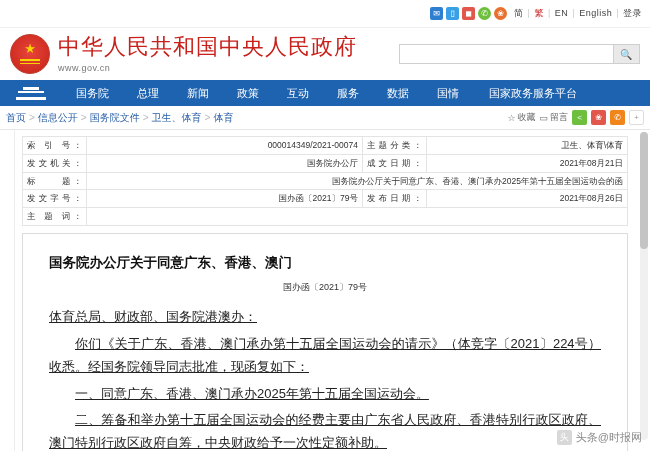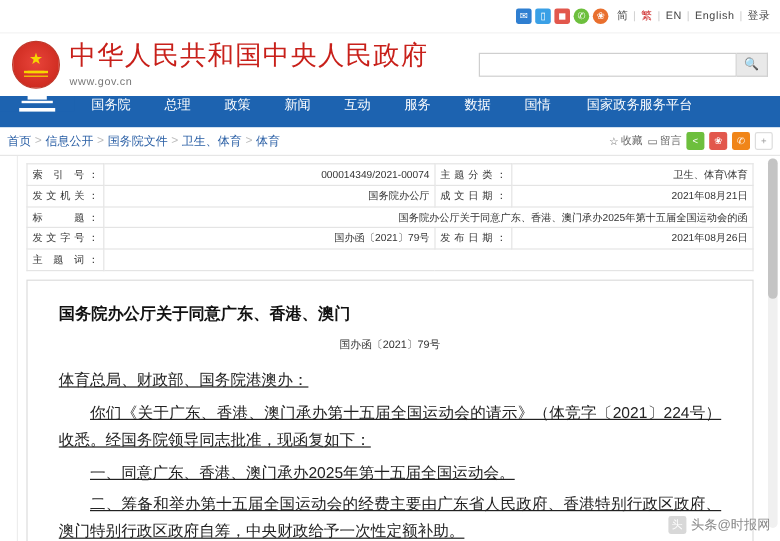--- a/index.html
+++ b/index.html
@@ -112,21 +112,21 @@
     display:flex; align-items:center; justify-content:center;
     color:#666;
     font-size:10px;
   }
 
   
   .nav {
     height:26px;
     background:#1d63b0;
     display:flex;
-    align-items:flex-start;
+    align-items:center;
     color:#fff;
     font-size:11px;
   }
   .nav .home {
     width:62px;
     display:flex; align-items:center; justify-content:center;
     background:#1d63b0;
   }
   .nav .home .gate {
     width:30px; height:13px;
@@ -293,22 +293,22 @@
     <div class="search-btn">🔍</div>
   </div>
 </div>
 
 <div class="nav">
   <div class="home">
       <span class="gate"></span>
     </div>
   <div class="nav-item">国务院</div>
   <div class="nav-item">总理</div>
+  <div class="nav-item">新闻</div>
   <div class="nav-item">政策</div>
-  <div class="nav-item">新闻</div>
   <div class="nav-item">互动</div>
   <div class="nav-item">服务</div>
   <div class="nav-item">数据</div>
   <div class="nav-item">国情</div>
   <div class="nav-item wide">国家政务服务平台</div>
   <div class="nav-spacer"></div>
 </div>
 
 <div class="crumbbar">
   <span class="c">首页</span>

